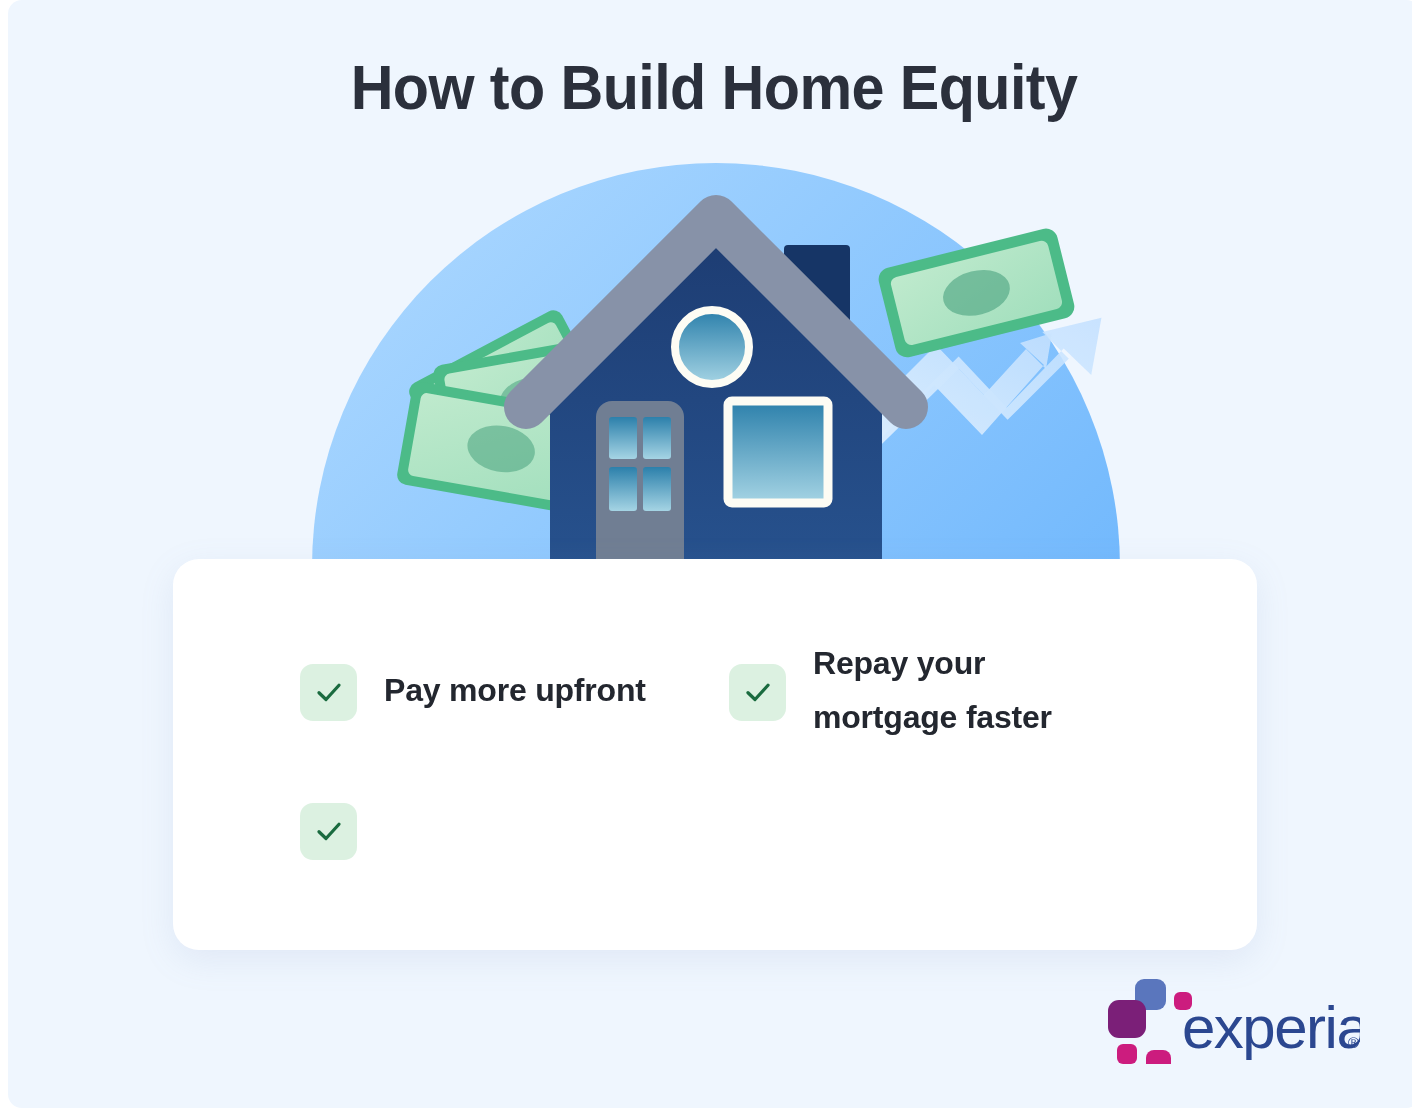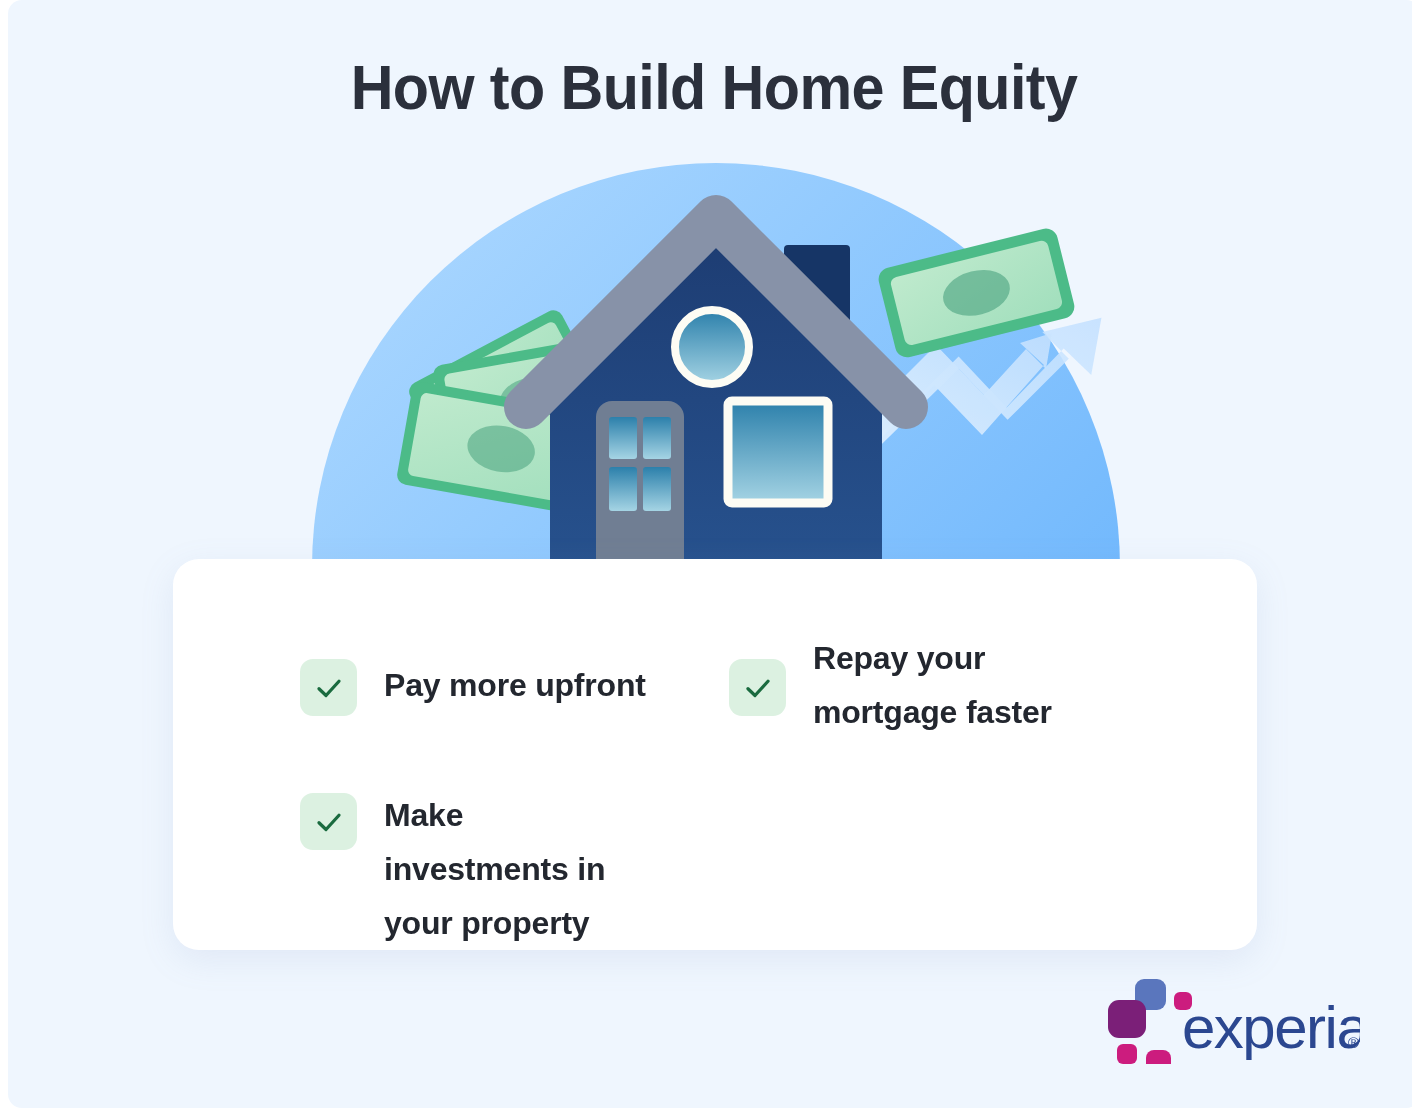--- a/index.html
+++ b/index.html
@@ -232,21 +232,20 @@
         </span>
         <span class="check-label">Repay your mortgage faster</span>
       </div>
 
       <div class="check-item col1 row2">
         <span class="check-box">
           <svg class="check-glyph" viewBox="0 0 24 24" fill="none" stroke="#1a6b3f" stroke-width="2.6" stroke-linecap="round" stroke-linejoin="round">
             <polyline points="4,12.6 9.6,18 20,6.6"></polyline>
           </svg>
         </span>
-        <span class="check-label">Make investments in your property</span>
       </div>
 
 
     </div>
   </div>
 
   <div class="logo">
     <svg width="252" height="88" viewBox="0 0 252 88" xmlns="http://www.w3.org/2000/svg">
 
       <rect x="27" y="3" width="31" height="31" rx="9" fill="#5a76bd"></rect>

